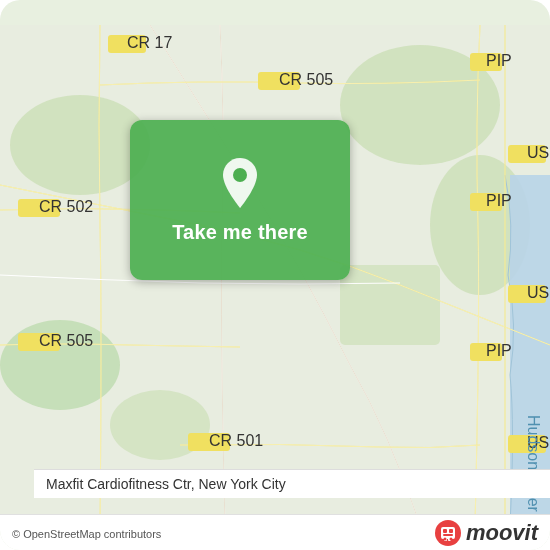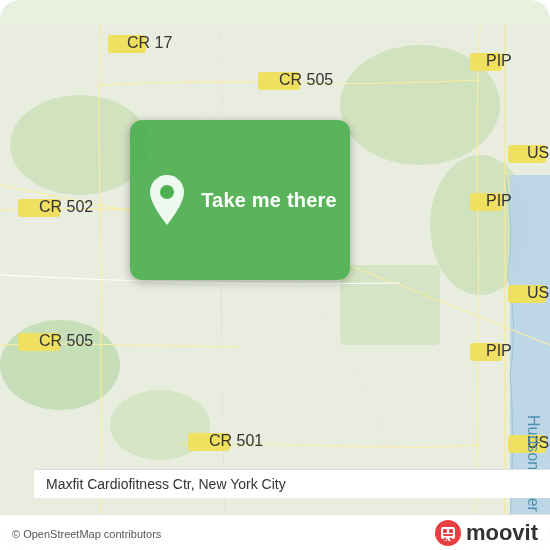--- a/index.html
+++ b/index.html
@@ -44,38 +44,39 @@
     #moovit-logo {
       display: flex;
       align-items: center;
       gap: 4px;
     }
 
     .moovit-text {
       font-size: 22px;
       font-weight: bold;
       color: #333;
+      font-style: italic;
     }
 
     .moovit-icon {
       width: 28px;
       height: 28px;
     }
 
     
     #take-me-there-overlay {
       position: absolute;
       top: 120px;
       left: 130px;
       width: 220px;
       height: 160px;
       background: rgba(76, 175, 80, 0.92);
       border-radius: 12px;
       display: flex;
-      flex-direction: row;
+      flex-direction: column;
       align-items: center;
       justify-content: center;
       gap: 10px;
       z-index: 5;
       cursor: pointer;
       box-shadow: 0 2px 10px rgba(0,0,0,0.3);
     }
 
     .pin-icon {
       width: 48px;

